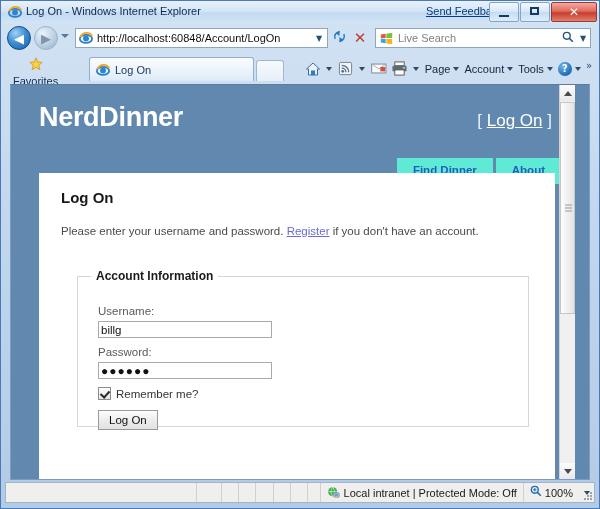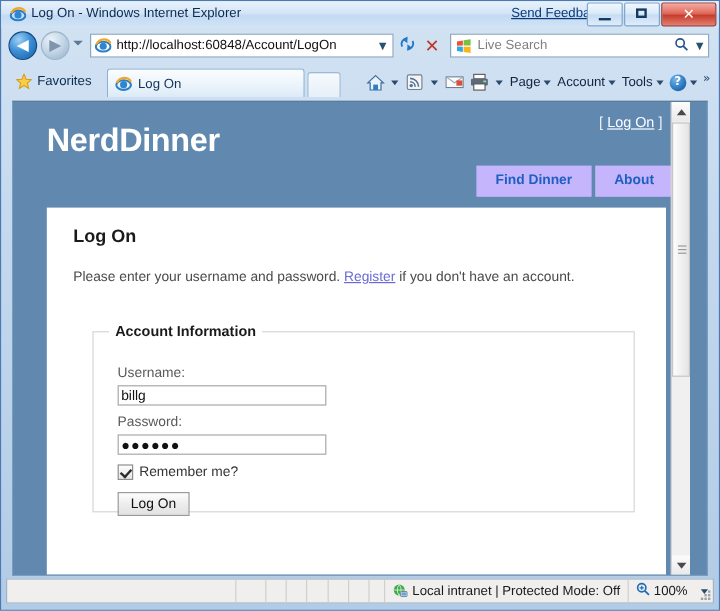--- a/index.html
+++ b/index.html
@@ -162,20 +162,21 @@
     position: absolute; left: 0; top: 52px;
     width: 598px; height: 31px;
   }
   .fav {
     position: absolute; left: 7px; top: 3px;
     height: 21px; padding: 0 8px 0 4px;
     display: flex; align-items: center; gap: 4px;
     border: 1px solid transparent;
     cursor: pointer; font-size: 11px; color: #0d2c4f;
     border-radius: 2px;
+    flex-direction: column;
   }
   .star { width: 14px; height: 14px; flex: none; }
   .tab {
     position: absolute; left: 88px; top: 4px;
     width: 165px; height: 24px;
     background: linear-gradient(180deg,#fbfdff 0%,#eaf3fb 60%,#dceaf7 100%);
     border: 1px solid #8fb0ce;
     border-bottom: none;
     border-radius: 3px 3px 0 0;
     box-sizing: border-box;
@@ -255,37 +256,38 @@
   .site-head {
     position: absolute; left: 0; top: 0;
     width: 564px; height: 88px;
   }
   .logo {
     position: absolute; left: 28px; top: 17px;
     font-size: 27px; font-weight: bold; color: #fff;
     letter-spacing: -0.3px;
   }
   .logon-wrap {
-    position: absolute; right: 23px; top: 10px;
-    font-size: 12px; color: #eaf1f8;
+    position: absolute; right: 23px; top: 26px;
+    font-size: 17px; color: #eaf1f8;
   }
   .logon-wrap a {
     color: #fff; text-decoration: underline; cursor: pointer;
   }
   .navtabs {
     position: absolute; right: 14px; top: 53px;
     display: flex; gap: 3px;
   }
   .navtab {
-    background: #c4b5fd;
+    background: #5eead4;
     color: #1f5fc0;
     font-weight: bold; font-size: 11.5px;
     padding: 7px 16px;
     cursor: pointer;
     line-height: 1;
+    margin-top: 20px;
   }
 
   
   .panel {
     position: absolute; left: 28px; top: 88px;
     width: 516px; height: 306px;
     background: #fff;
   }
   .panel-h2 {
     position: absolute; left: 22px; top: 16px;

